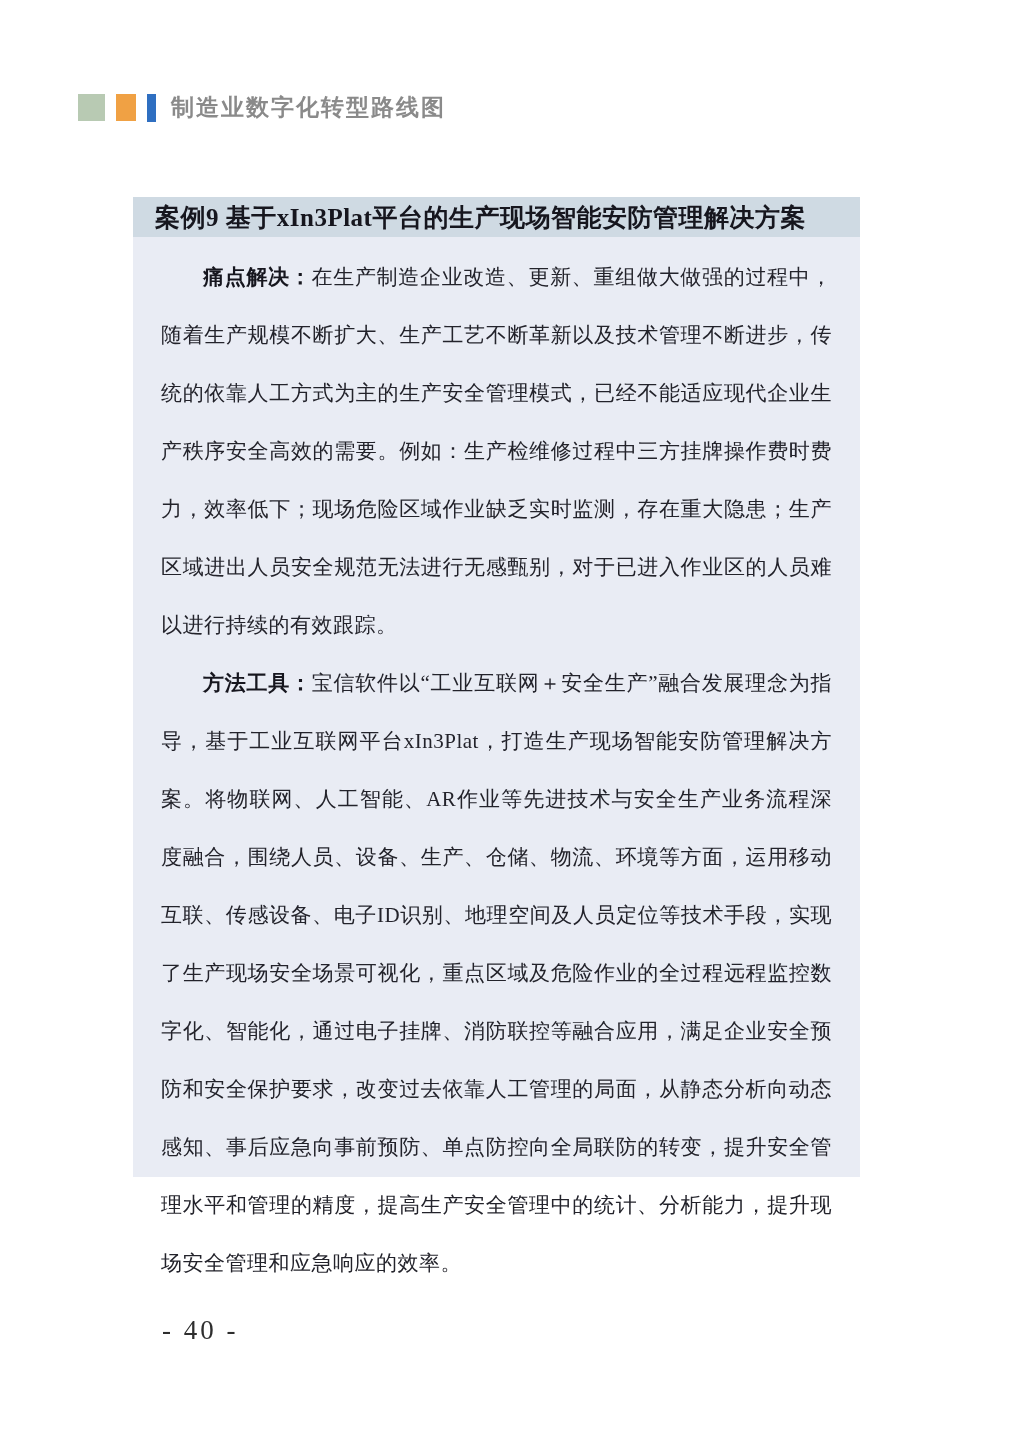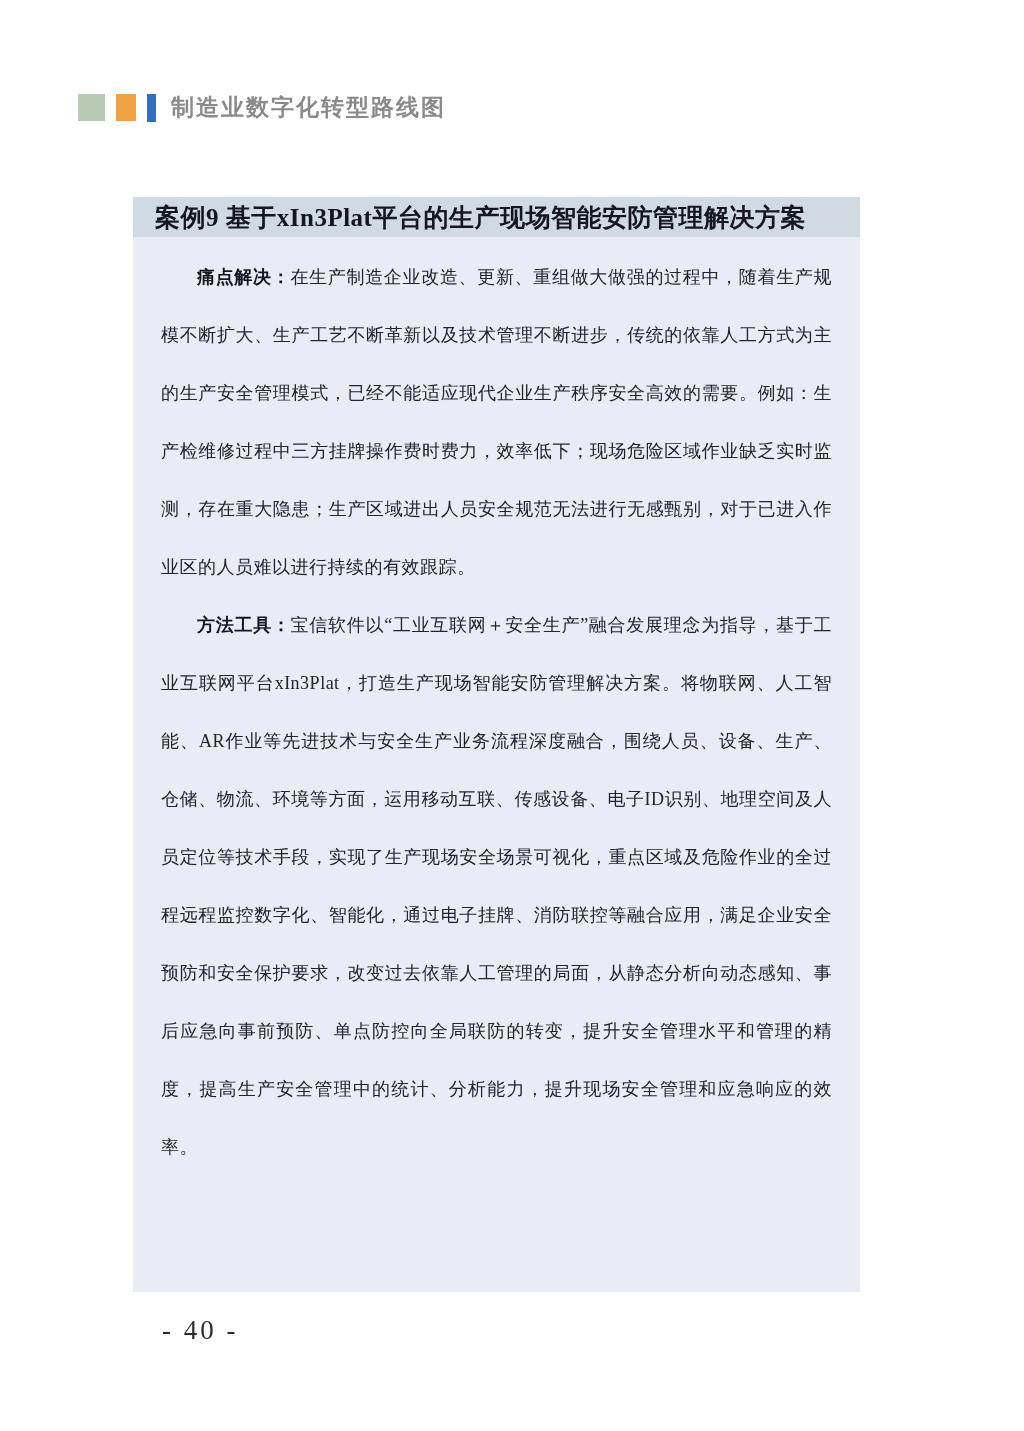--- a/index.html
+++ b/index.html
@@ -43,21 +43,21 @@
     color: #8a8a8a;
     font-weight: 600;
   }
 
   
   .case-box {
     position: absolute;
     left: 133px;
     top: 197px;
     width: 727px;
-    height: 1095px;
+    height: 980px;
     background: #e9ecf4;
   }
   .case-title-bar {
     width: 100%;
     height: 40px;
     background: #cfdae3;
     display: flex;
     align-items: center;
     padding-left: 22px;
   }
@@ -65,21 +65,21 @@
     font-size: 25px;
     font-weight: bold;
     color: #16161e;
     letter-spacing: 0.5px;
     white-space: nowrap;
   }
   .case-body {
     padding: 11px 28px 20px 28px;
   }
   .case-para {
-    font-size: 18px;
+    font-size: 21px;
     line-height: 58px;
     text-align: justify;
     text-indent: 2em;
     color: #23232b;
     letter-spacing: 0.5px;
   }
   .para-label {
     font-family: "Liberation Sans", "DejaVu Sans", sans-serif;
     font-weight: bold;
     color: #16161e;

